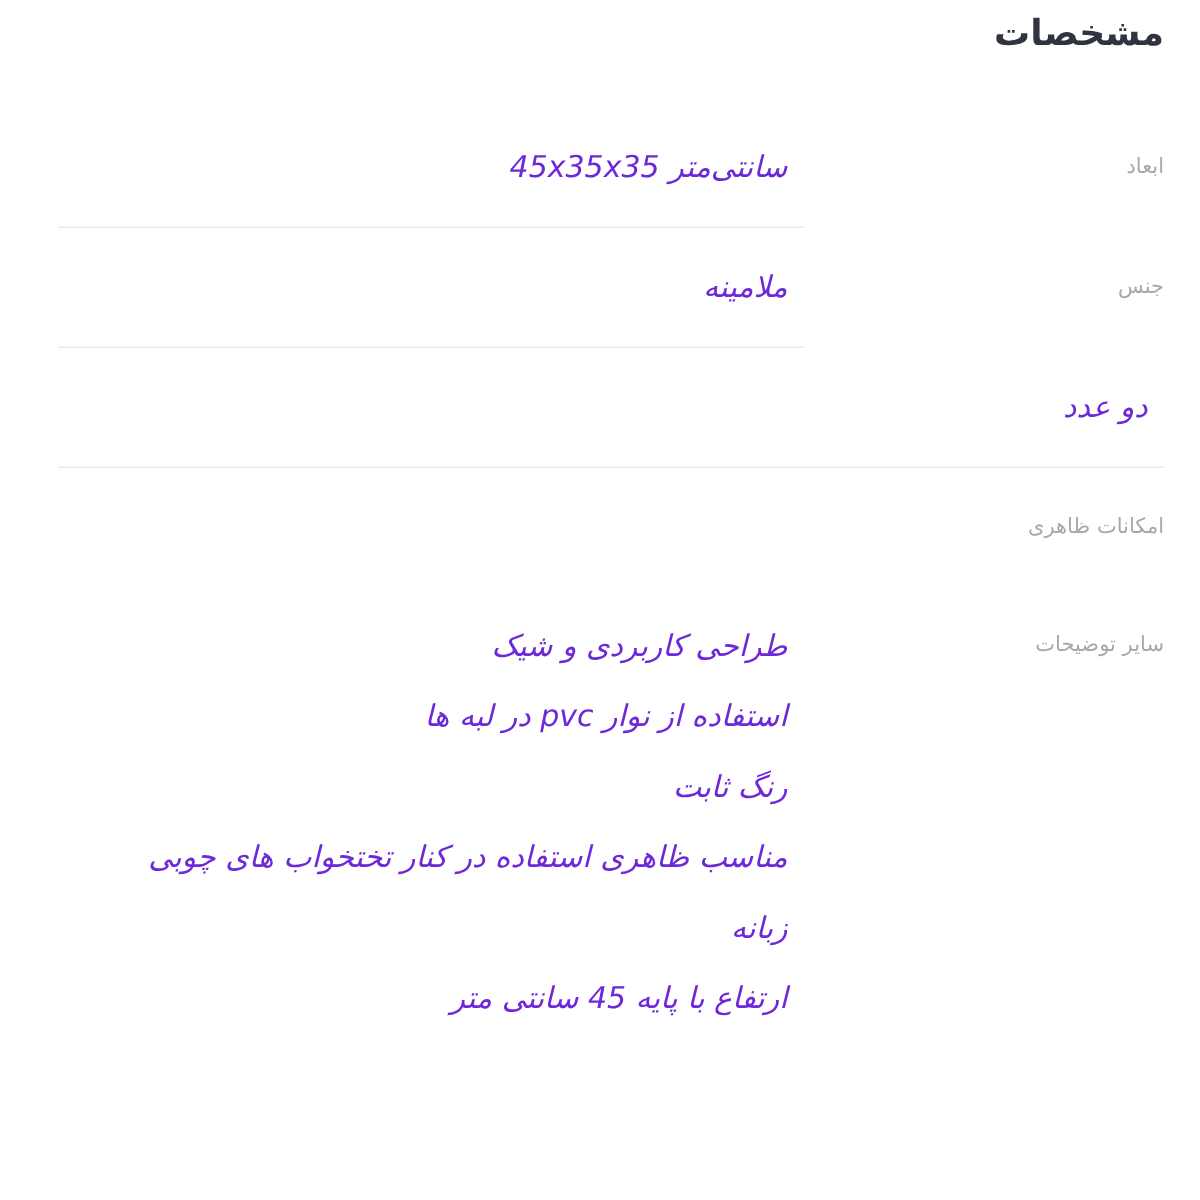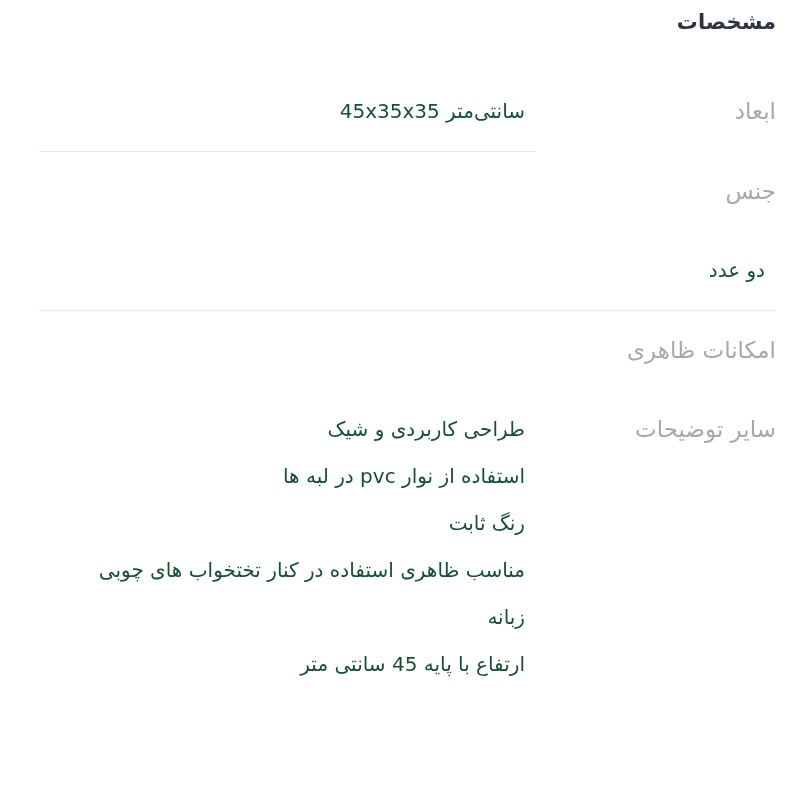--- a/index.html
+++ b/index.html
@@ -15,50 +15,51 @@
     font-family: "DejaVu Sans", sans-serif;
     -webkit-font-smoothing: antialiased;
   }
   .spec-section {
     box-sizing: border-box;
     width: 800px;
     padding: 6px 24px 0 39px;
   }
   .section-title {
     margin: 0 0 34px 0;
-    font-size: 21px;
+    font-size: 24px;
     line-height: 32px;
     font-weight: bold;
     color: #2f3440;
     text-align: right;
   }
   .spec-row {
     display: flex;
     align-items: flex-start;
   }
   .spec-label {
     flex: 0 0 240px;
     width: 240px;
     box-sizing: border-box;
     padding: 16px 0;
-    font-size: 23px;
+    font-size: 14px;
     line-height: 47px;
     color: #a5a8ae;
     text-align: right;
     white-space: nowrap;
     overflow: hidden;
   }
   .spec-value {
     flex: 1 1 auto;
     box-sizing: border-box;
     padding: 16px 11px 16px 0;
     border-bottom: 1px solid #e9e9eb;
     font-size: 20px;
-    color: #14532d;
+    color: #6d28d9;
     text-align: right;
+    font-style: italic;
   }
   .spec-row.last .spec-value {
     border-bottom: none;
   }
   .spec-line {
     line-height: 47px;
     white-space: nowrap;
   }
 </style>
 </head>
@@ -70,20 +71,23 @@
 
   <div class="spec-row">
     <div class="spec-label">ابعاد</div>
     <div class="spec-value">
       <div class="spec-line">سانتی‌متر 45x35x35</div>
     </div>
   </div>
 
   <div class="spec-row">
     <div class="spec-label">جنس</div>
+    <div class="spec-value">
+      <div class="spec-line">ملامینه</div>
+    </div>
   </div>
 
   <div class="spec-row">
     <div class="spec-value">
       <div class="spec-line">دو عدد</div>
     </div>
   </div>
 
   <div class="spec-row">
     <div class="spec-label">امکانات ظاهری</div>

